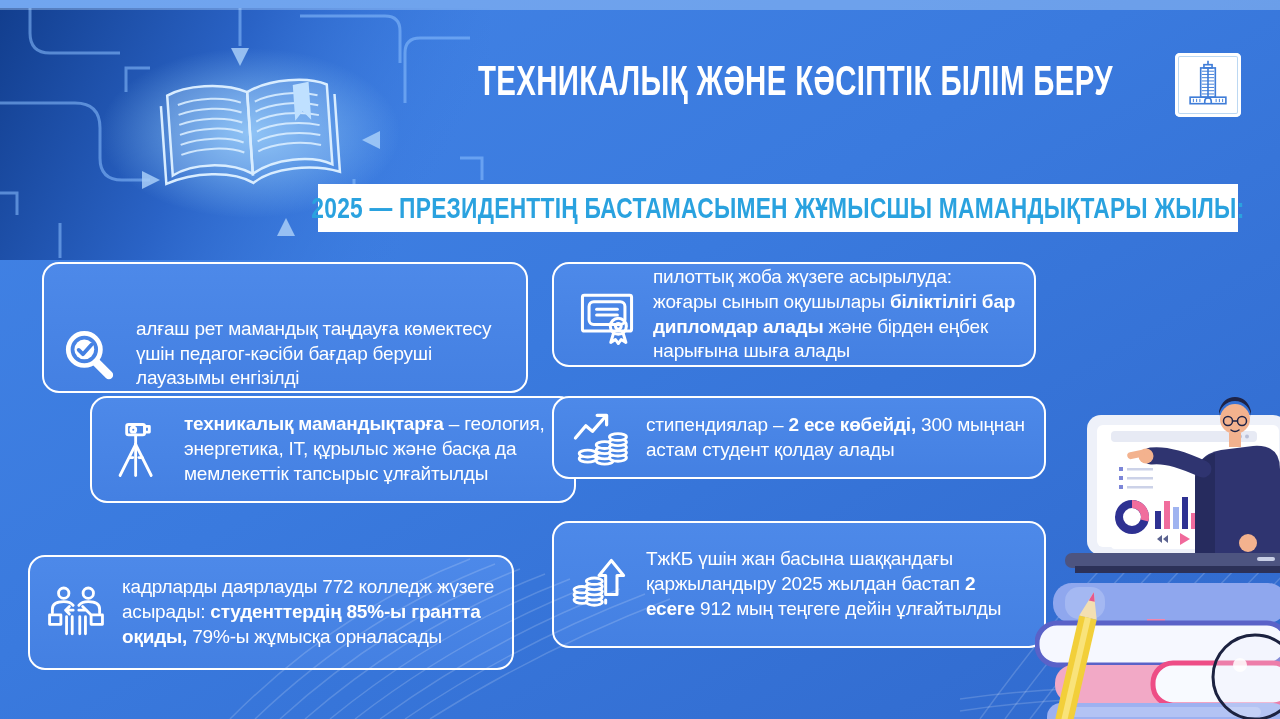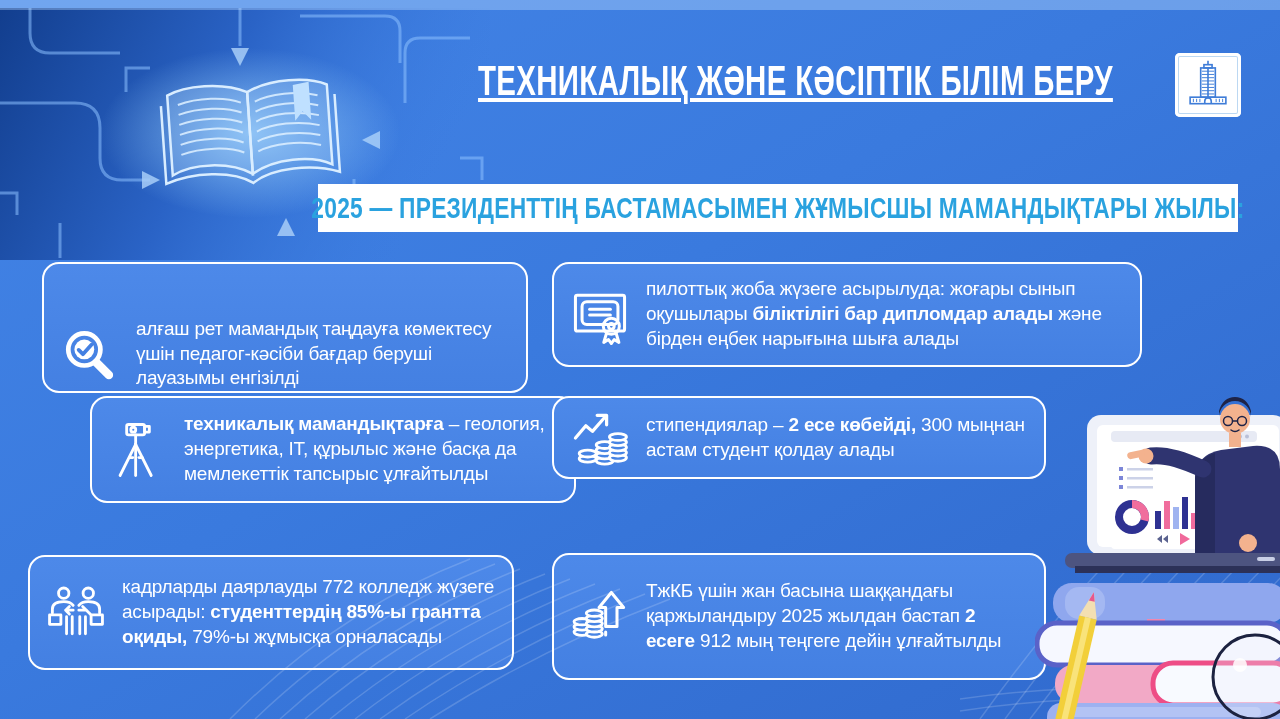--- a/index.html
+++ b/index.html
@@ -9,21 +9,21 @@
     background: linear-gradient(150deg, #4384e6 0%, #3a7ade 45%, #3069cd 100%);
   }
   .top-strip {
     position:absolute; left:0; top:0; width:1280px; height:10px;
     background:rgba(190,220,255,0.38);
   }
   .tech-illustration { position:absolute; left:0; top:8px; }
   .page-title {
     position:absolute; left:420px; top:56px; width:750px; height:50px;
     display:flex; align-items:center; justify-content:center;
-    color:#ffffff; font-weight:700; font-size:42px; white-space:nowrap;text-decoration:underline;
+    color:#ffffff; font-weight:700; font-size:42px; white-space:nowrap;
   }
   .page-title > span { display:inline-block; transform:scaleX(0.70); letter-spacing:0.5px; }
   .logo-box {
     position:absolute; left:1175px; top:53px; width:66px; height:64px;
     background:#ffffff; border-radius:5px;
     box-shadow: inset 0 0 0 3px #ffffff, inset 0 0 0 4px #bcd8f2;
     display:flex; align-items:center; justify-content:center;
   }
   .banner {
     position:absolute; left:318px; top:184px; width:920px; height:48px;
@@ -42,25 +42,25 @@
   }
   .card-icon {
     flex:0 0 92px; display:flex; align-items:center; justify-content:center;
   }
   .card-text {
     flex:1; padding-right:16px; color:#ffffff;
     font-size:19px; line-height:1.3; letter-spacing:-0.2px;
   }
   .card-text b { font-weight:700; }
   .c1 { left:42px;  top:262px; width:486px; height:131px;align-items:flex-end; }
-  .c2 { left:552px; top:262px; width:590px; height:105px; }
+  .c2 { left:552px; top:262px; width:484px; height:105px;padding-left:7px; }
   .c3 { left:42px;  top:396px; width:486px; height:107px;margin-left:48px; }
   .c4 { left:552px; top:396px; width:494px; height:83px; }
   .c5 { left:28px;  top:531px; width:486px; height:115px;margin-top:24px; }
-  .c6 { left:552px; top:553px; width:494px; height:127px; }
+  .c6 { left:552px; top:521px; width:494px; height:127px; }
   .bottom-waves { position:absolute; left:0; bottom:0; pointer-events:none; }
   .hero-illustration { position:absolute; right:0; bottom:0; }
 </style>
 </head>
 <body>
 
 <div class="canvas">
 
   <svg class="tech-illustration" width="490" height="252" viewBox="0 0 490 252">
     <defs>

